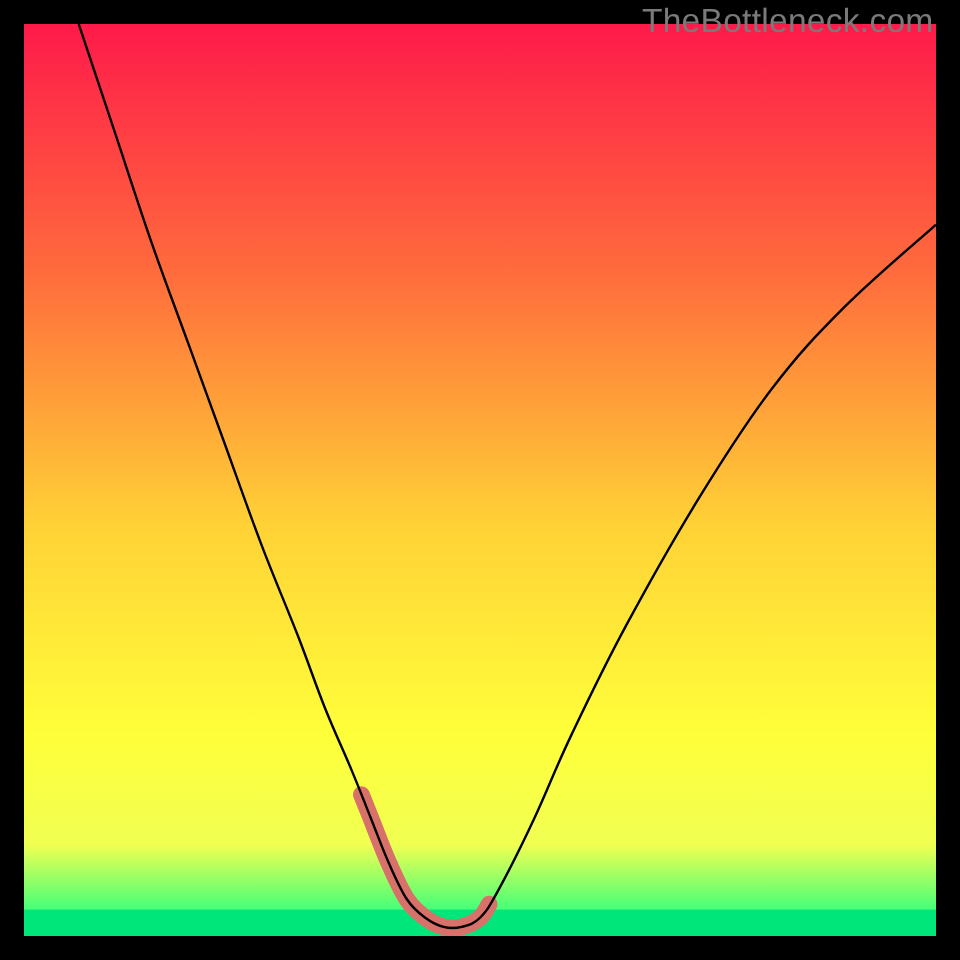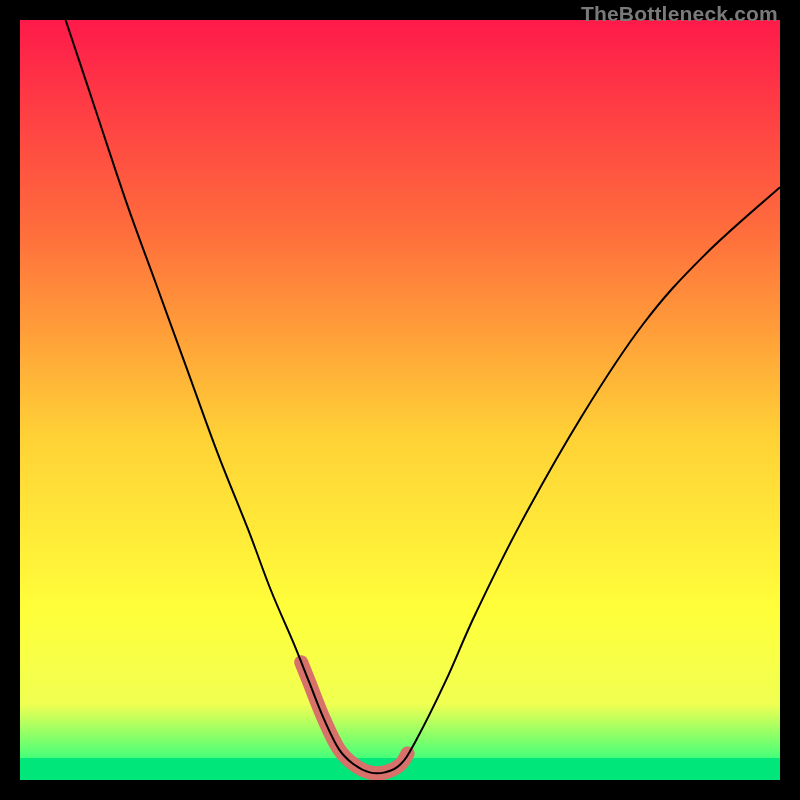--- a/index.html
+++ b/index.html
@@ -17,22 +17,22 @@
     top: 20px;
     width: 760px;
     height: 760px;
     background: #000;
   }
   .watermark {
     position: absolute;
     top: 2px;
     right: 22px;
     color: #7a7a7a;
-    font-size: 21px;
-    font-weight: 700;
+    font-size: 28px;
+    font-weight: 400;
     letter-spacing: 0.2px;
     z-index: 30;
   }
   svg {
     display: block;
   }
   .curve-main {
     fill: none;
     stroke: #000;
     stroke-width: 2;

